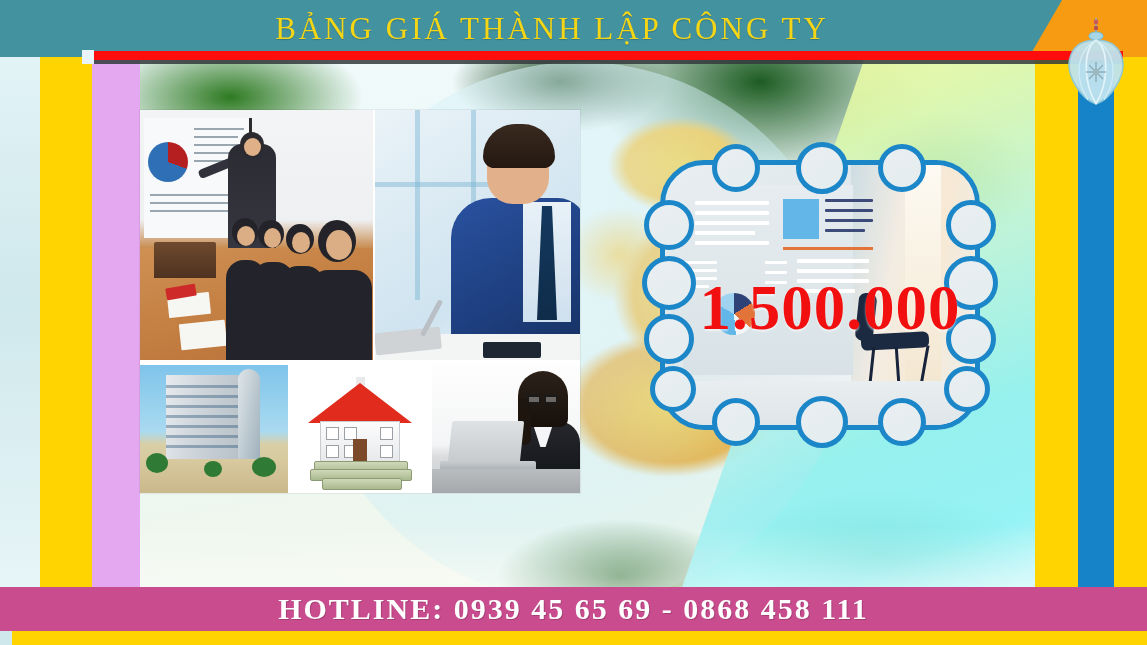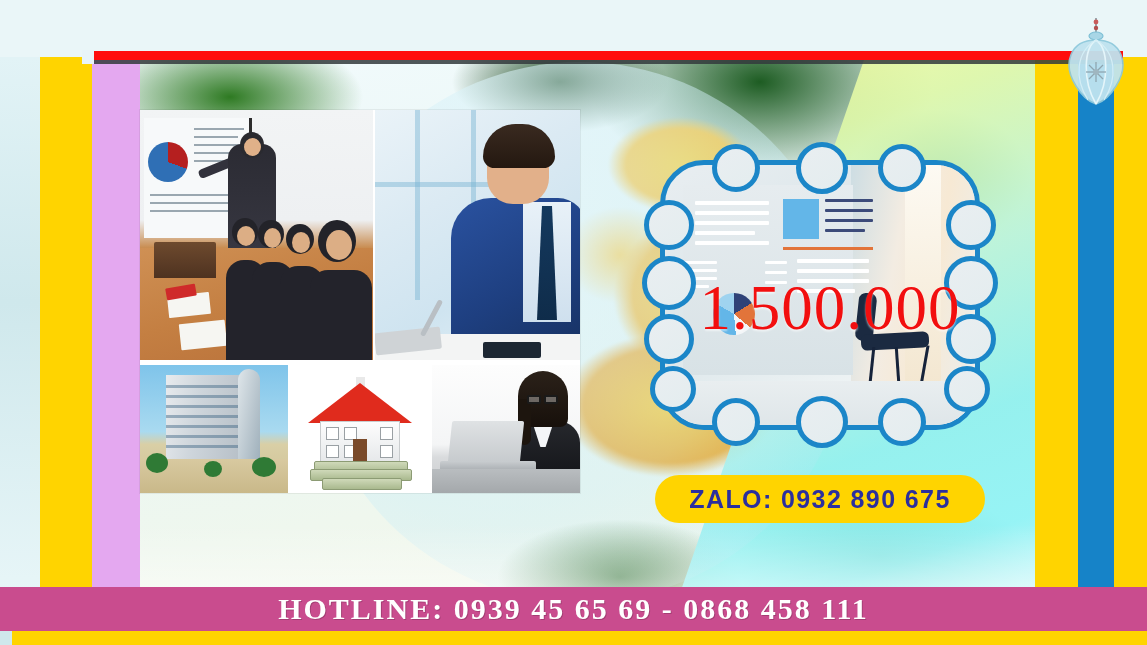--- a/index.html
+++ b/index.html
@@ -253,21 +253,21 @@
   .pi-chair-seat { position:absolute; left:196px; top:168px; width:68px; height:16px;
     background:#1b2a41; border-radius:6px; transform:rotate(-3deg); }
   .pi-chair-back { position:absolute; left:192px; top:128px; width:18px; height:48px;
     background:#1b2a41; border-radius:7px; transform:rotate(6deg); }
   .pi-leg { position:absolute; width:3px; background:#16233a; }
   .pi-floor { position:absolute; left:0; bottom:0; width:320px; height:44px;
     background:linear-gradient(to bottom,#e9eef0,#dfe6e9); }
   .price-text {
     position:absolute; left:0; top:112px; width:340px;
     text-align:center; color:#f20f0f;
-    font-family:"Liberation Serif", serif; font-size:63px; font-weight:normal;
+    font-family:"Liberation Serif", serif; font-size:63px; font-weight:bold;
     letter-spacing:1px; white-space:nowrap;
     text-shadow:0 2px 2px rgba(255,255,255,.55);
     z-index:5;
   }
   
   .scallop { position:absolute; border:5px solid #1b86c8; border-radius:50%;
     background:linear-gradient(150deg,#e9eef1,#e4edef); z-index:2; }
 
   
   .zalo {
@@ -475,23 +475,27 @@
       <div class="pi-chair-back"></div>
       <div class="pi-chair-seat"></div>
       <div class="pi-leg" style="left:204px;top:182px;height:64px;transform:rotate(6deg);"></div>
       <div class="pi-leg" style="left:232px;top:182px;height:64px;transform:rotate(-4deg);"></div>
       <div class="pi-leg" style="left:256px;top:180px;height:64px;transform:rotate(10deg);"></div>
       <div class="pi-floor"></div>
     </div>
     <div class="price-text">1.500.000</div>
   </div>
 
-  <div class="zalo">ZALO: 0932 890 675</div>
-
-
+
+
+  <div class="header">
+    <div class="header-teal-curve"></div>
+    <div class="header-orange"></div>
+    <div class="header-title">BẢNG GIÁ THÀNH LẬP CÔNG TY</div>
+  </div>
 
   <div class="red-rule"></div>
   <div class="red-rule-shadow"></div>
   <div class="rule-notch"></div>
 
 
   <svg class="lantern" viewBox="0 0 72 88">
     <line x1="36" y1="0" x2="36" y2="16" stroke="#9aa8ae" stroke-width="2"></line>
     <circle cx="36" cy="4" r="2.4" fill="#c85a5a"></circle>
     <circle cx="36" cy="10" r="2.2" fill="#b24f4f"></circle>

